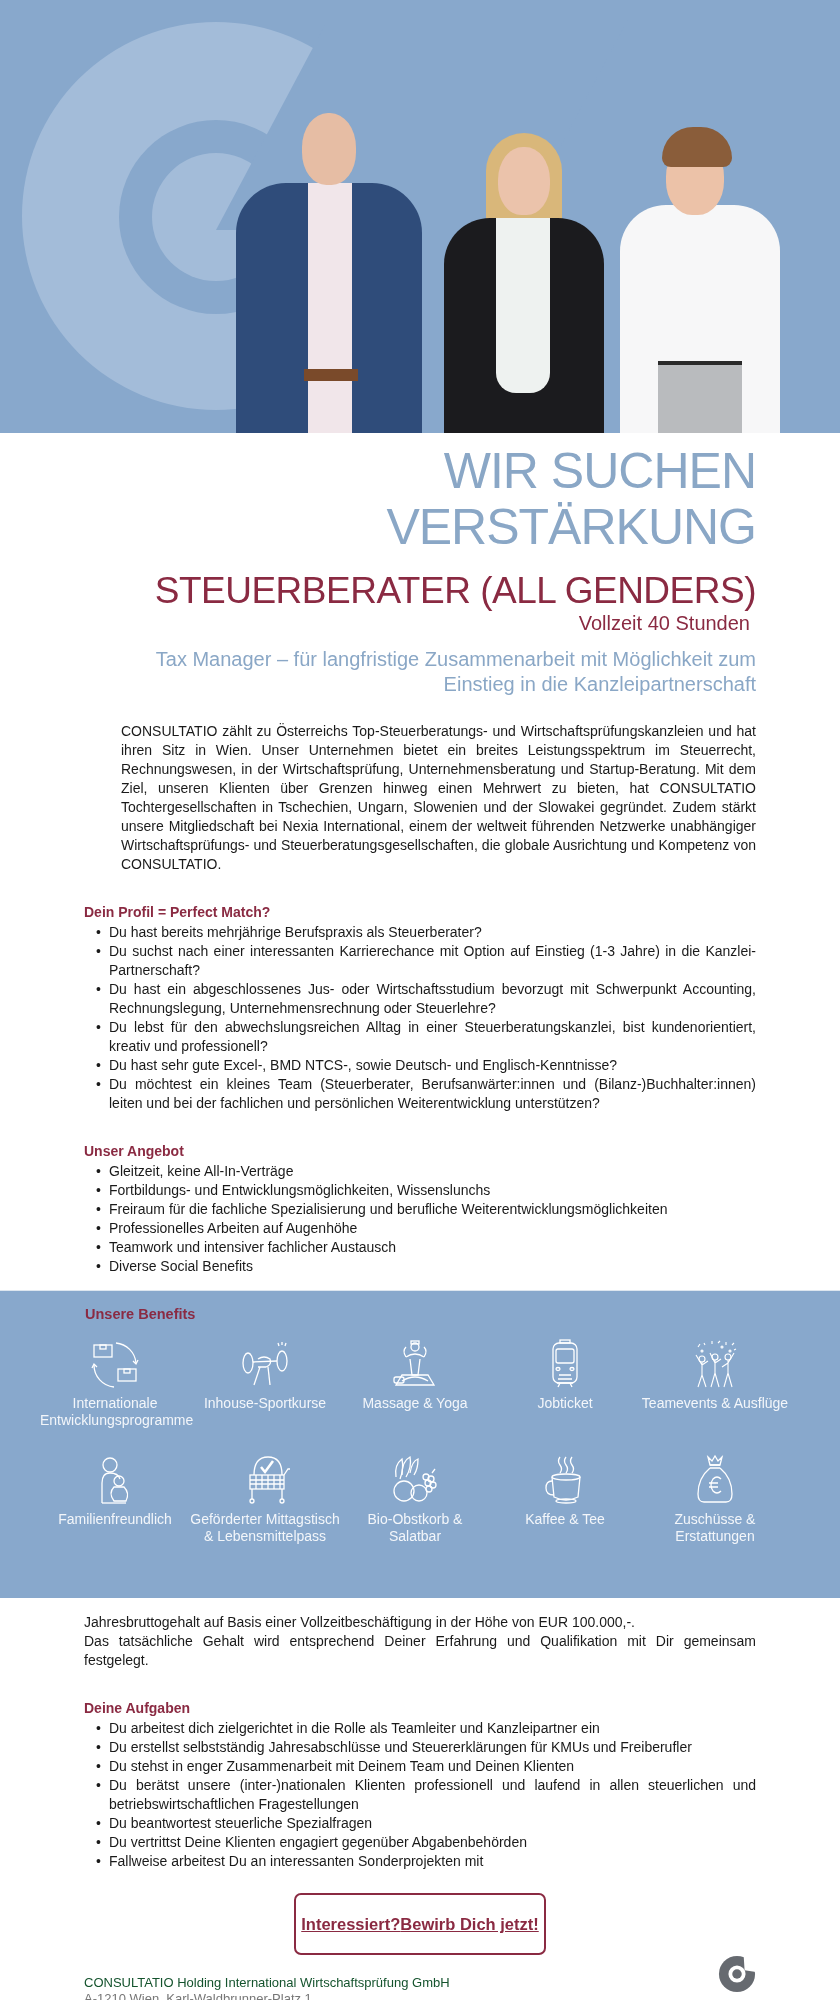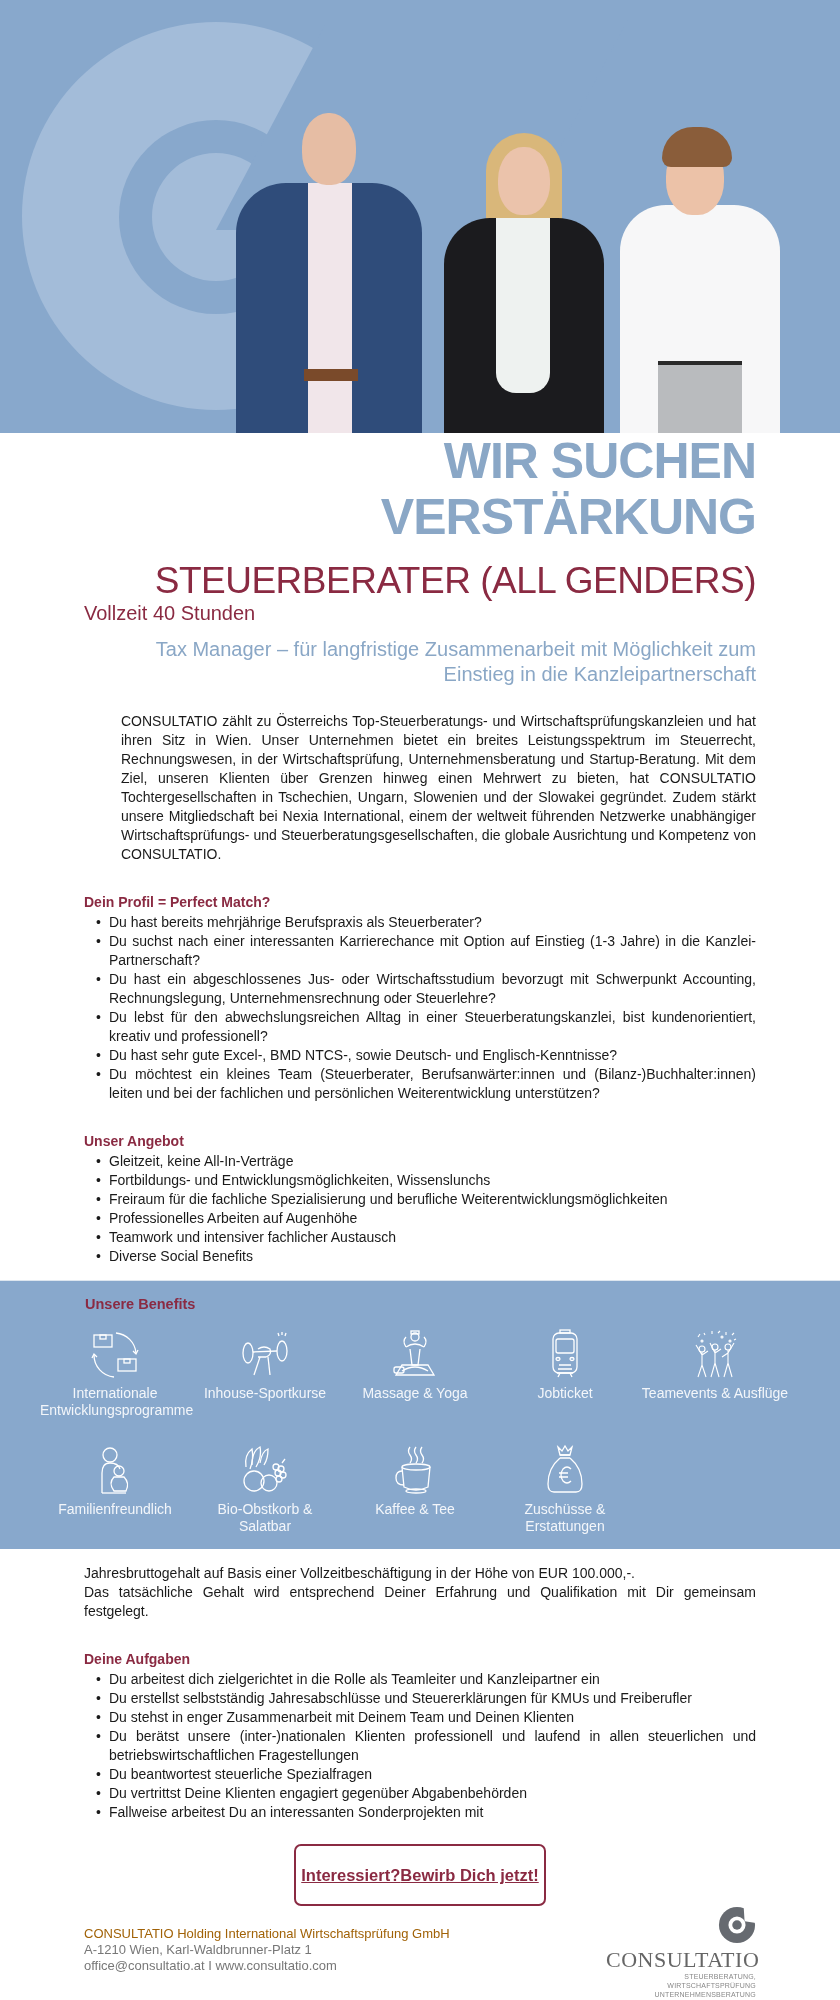--- a/index.html
+++ b/index.html
@@ -46,29 +46,29 @@
 
   .p3 { left: 620px; width: 160px; height: 306px; }
   .p3 .hair { left: 42px; top: 0; width: 70px; height: 40px; background: #8a5d3a; border-radius: 35px 35px 10px 10px; }
   .p3 .head { left: 46px; top: 14px; width: 58px; height: 74px; background: #ecc2a8; }
   .p3 .body { left: 0; width: 160px; height: 228px; background: #f7f7f8; border-radius: 46px 46px 0 0; }
   .p3 .pants { position: absolute; left: 38px; bottom: 0; width: 84px; height: 68px; background: #b9bbbe; }
   .p3 .belt { position: absolute; left: 38px; bottom: 62px; width: 84px; height: 10px; background: #2a2a2a; }
 
   .content { padding: 0 84px; }
   .title-main {
-    text-align: right; color: #8aa7c6;
-    font-size: 50px; line-height: 56px; letter-spacing: -1px; font-weight: bold;
+    margin-top: 10px; text-align: right; color: #8aa7c6;
+    font-size: 50px; line-height: 56px; letter-spacing: -1px; font-weight: normal;
   }
   .title-job {
     margin-top: 16px; text-align: right; color: #8a2a42;
     font-size: 37px; line-height: 40px; letter-spacing: -0.5px; font-weight: normal;
   }
   .title-hours {
-    color: #8a2a42; font-size: 20px; line-height: 24px;
+    text-align: right; color: #8a2a42; font-size: 20px; line-height: 24px;
     padding-right: 6px;
   }
   .title-sub {
     margin-top: 12px; text-align: right; color: #8aa7c6;
     font-size: 20px; line-height: 25px;
   }
   .intro {
     margin-top: 25px; font-size: 14px; line-height: 19px; text-align: justify; color: #1a1a1a; margin-left: 37px;
   }
   .section-head {
@@ -76,21 +76,21 @@
   }
   ul.bullets { list-style: none; margin-top: 1px; }
   ul.bullets li {
     position: relative; padding-left: 25px; font-size: 14px; line-height: 19px; text-align: justify;
   }
   ul.bullets li::before {
     content: "\2022"; position: absolute; left: 12px; top: 0;
   }
 
   .benefits {
-    margin-top: 14px; background: #88a8cc; height: 269px; position: relative;
+    margin-top: 14px; background: #88a8cc; height: 308px; position: relative;
     border-top: 1px solid #dde6ef;
   }
   .benefits .head {
     position: absolute; left: 85px; top: 15px; color: #8a2a42; font-size: 14.5px; font-weight: bold;
   }
   .benefit-grid {
     position: absolute; left: 40px; top: 46px; width: 770px;
     display: grid; grid-template-columns: repeat(5, 150px); row-gap: 12px;
   }
   .benefit { text-align: center; height: 104px; }
@@ -103,21 +103,21 @@
   .cta-wrap { margin-top: 22px; display: flex; justify-content: center; }
   .cta {
     width: 252px; height: 62px; border: 2px solid #8a2a42; border-radius: 7px;
     display: flex; flex-direction: row; align-items: center; justify-content: center;
     color: #8a2a42; font-weight: bold; font-size: 16.5px; line-height: 20px; text-decoration: underline;
     background: #ffffff; cursor: pointer;
   }
 
   .footer { position: relative; height: 140px; }
   .footer .addr { position: absolute; left: 84px; top: 20px; font-size: 13px; line-height: 16px; color: #777; }
-  .footer .addr .company { color: #a16207; }
+  .footer .addr .company { color: #14532d; }
   .logo { position: absolute; right: 84px; top: 0; width: 150px; text-align: right; }
   .logo .mark { display: inline-block; width: 38px; height: 38px; margin-right: 0; }
   .logo .word { font-size: 22px; letter-spacing: 0.5px; color: #666; line-height: 24px; font-family: "Liberation Serif", serif; }
   .logo .tag { font-size: 7px; color: #888; line-height: 9px; letter-spacing: 0.2px; }
 </style>
 </head>
 <body>
 
 <div class="hero">
   <div class="c-outer"></div>
@@ -269,20 +269,35 @@
           <circle cx="22" cy="12" r="7"></circle>
           <path d="M14 50 L14 30 q0 -10 8 -10 q8 0 10 6"></path>
           <circle cx="31" cy="28" r="5"></circle>
           <path d="M26 34 q-6 6 0 14 L38 48 q4 -8 -2 -14 Z"></path>
           <path d="M14 50 L38 50"></path>
         </svg>
       </div>
       <div class="lbl">Familienfreundlich</div>
     </div>
 
+    <div class="benefit">
+      <div class="ico">
+        <svg viewBox="0 0 54 54" fill="none" stroke="#fff" stroke-width="1.3">
+          <path d="M16 22 q0 -18 14 -18 q14 0 14 18"></path>
+          <path d="M23 14 L27 19 L35 8" stroke-width="2.5"></path>
+          <rect x="12" y="22" width="34" height="14"></rect>
+          <path d="M12 27 L46 27 M12 31 L46 31 M18 22 L18 36 M24 22 L24 36 M30 22 L30 36 M36 22 L36 36 M42 22 L42 36"></path>
+          <path d="M46 22 L50 16 L52 16"></path>
+          <path d="M14 36 L14 46 M44 36 L44 46"></path>
+          <circle cx="14" cy="48" r="2"></circle>
+            <circle cx="44" cy="48" r="2"></circle>
+        </svg>
+      </div>
+      <div class="lbl">Geförderter Mittagstisch &amp; Lebensmittelpass</div>
+    </div>
 
     <div class="benefit">
       <div class="ico">
         <svg viewBox="0 0 54 54" fill="none" stroke="#fff" stroke-width="1.3">
           <path d="M8 24 q-2 -12 6 -18 q2 10 -2 20"></path>
             <path d="M14 22 q0 -14 8 -18 q2 10 -4 20"></path>
           <path d="M22 20 q2 -12 8 -14 q0 10 -4 16"></path>
           <circle cx="16" cy="38" r="10"></circle>
             <circle cx="31" cy="40" r="8"></circle>
           <circle cx="38" cy="24" r="3"></circle>

